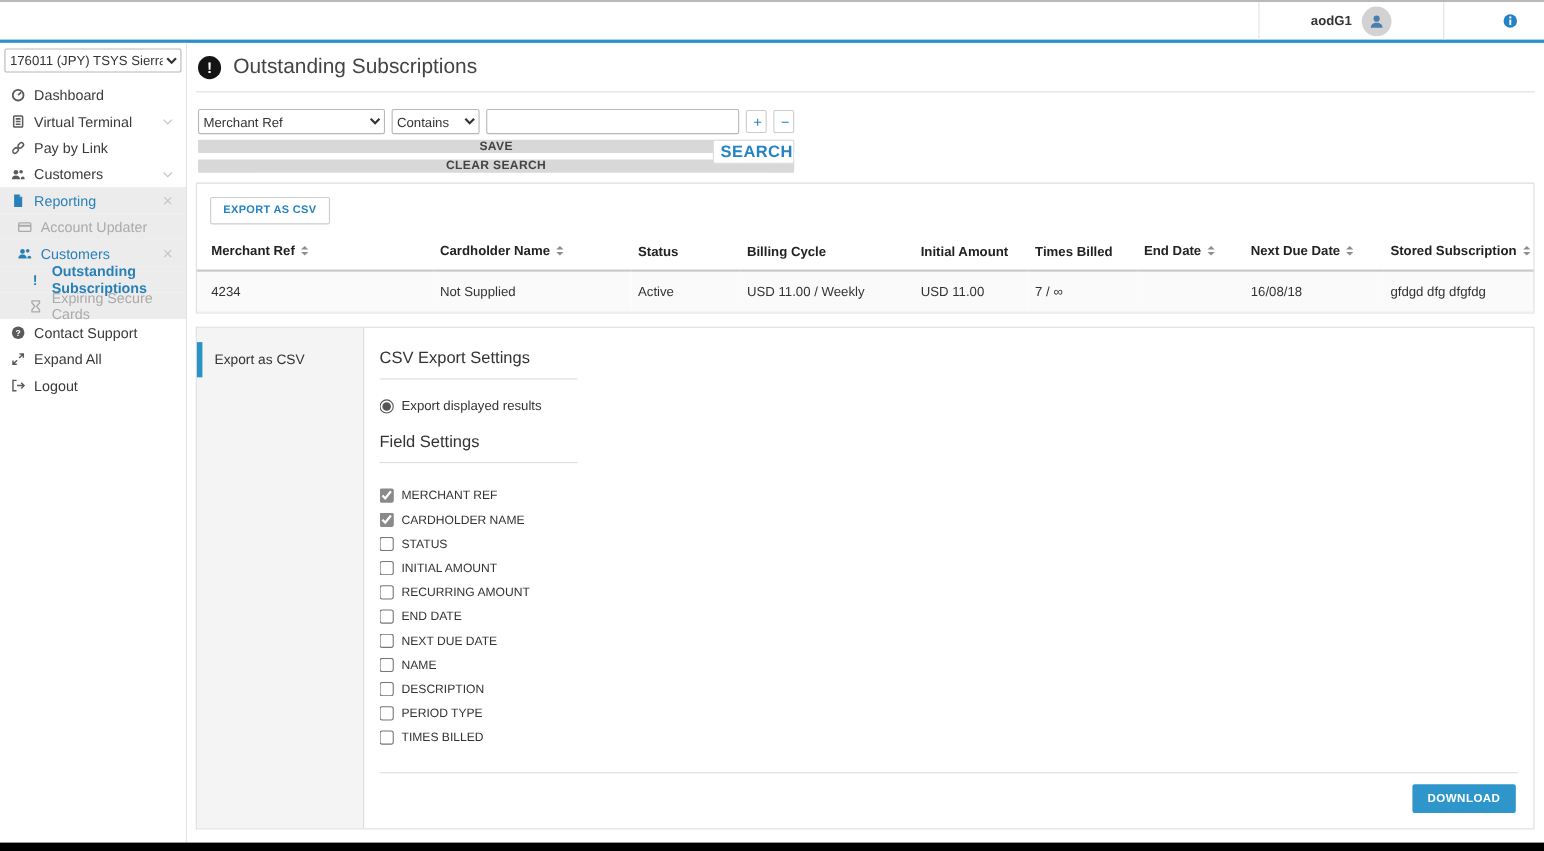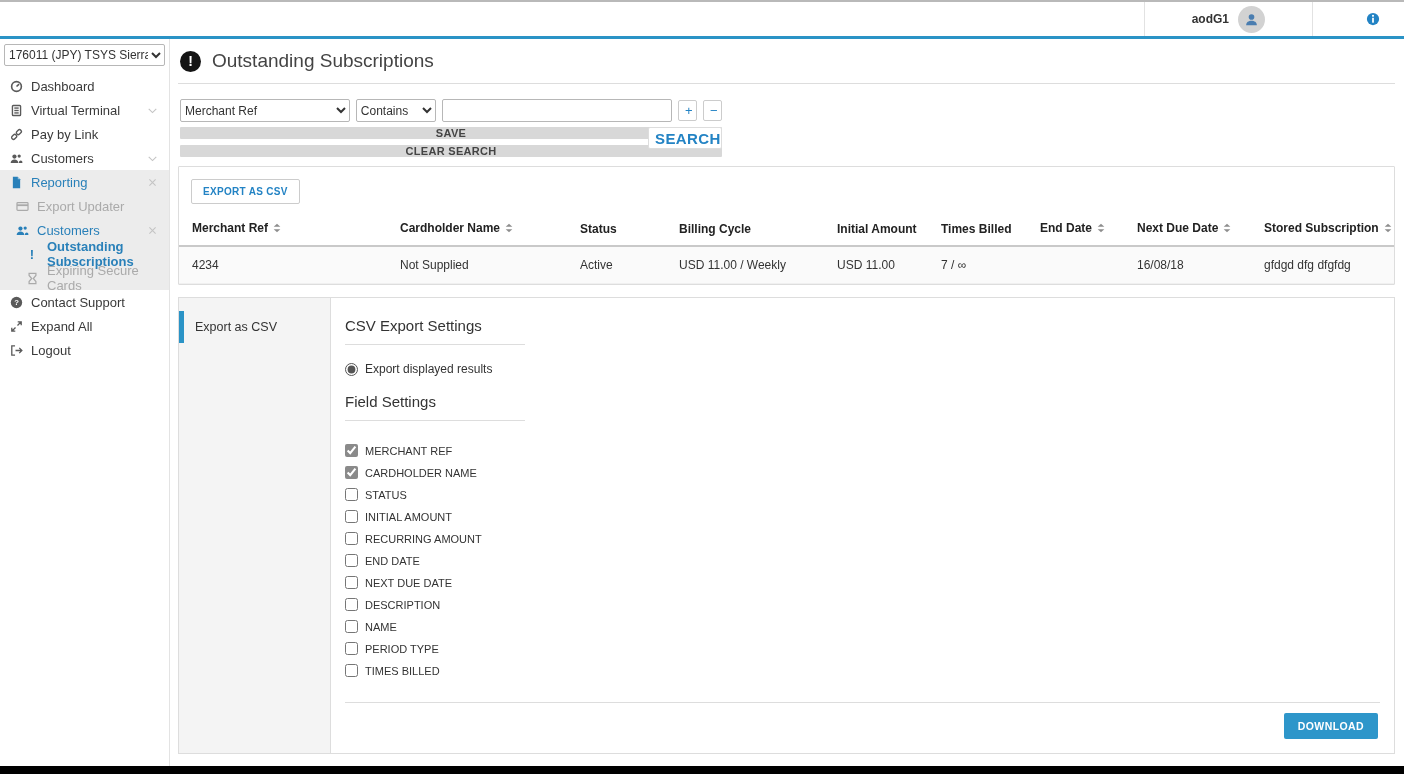--- a/index.html
+++ b/index.html
@@ -184,21 +184,21 @@
             </svg>
           </span>
         </div>
         <div class="menu-item hl ind1 muted">
           <span class="mi-icon">
             <svg viewBox="0 0 16 16" fill="none" stroke="currentColor" stroke-width="1.5">
               <rect x="1.2" y="3.2" width="13.6" height="9.6" rx="1"></rect>
               <line x1="1.2" y1="6.4" x2="14.8" y2="6.4" stroke-width="2.2"></line>
             </svg>
           </span>
-          <span>Export Updater</span>
+          <span>Account Updater</span>
         </div>
         <div class="menu-item hl ind1 blue">
           <span class="mi-icon">
             <svg viewBox="0 0 16 16" fill="currentColor">
               <circle cx="5.5" cy="5.6" r="2.6"></circle>
               <circle cx="11.3" cy="5" r="2"></circle>
               <path d="M.8 13.4c0-2.7 2.1-4.2 4.7-4.2s4.7 1.5 4.7 4.2z"></path>
               <path d="M10.8 13.4c0-1.6 1-3 2.4-3 1.2 0 2 .9 2 2.2v.8z"></path>
             </svg>
           </span>
@@ -360,25 +360,25 @@
             <label class="check-row">
               <input type="checkbox" style="">
               <span>END DATE</span>
             </label>
             <label class="check-row">
               <input type="checkbox" style="">
               <span>NEXT DUE DATE</span>
             </label>
             <label class="check-row">
               <input type="checkbox" style="">
+              <span>NAME</span>
+            </label>
+            <label class="check-row">
+              <input type="checkbox" style="">
               <span>DESCRIPTION</span>
-            </label>
-            <label class="check-row">
-              <input type="checkbox" style="">
-              <span>NAME</span>
             </label>
             <label class="check-row">
               <input type="checkbox" style="">
               <span>PERIOD TYPE</span>
             </label>
             <label class="check-row">
               <input type="checkbox" style="">
               <span>TIMES BILLED</span>
             </label>
           </div>

